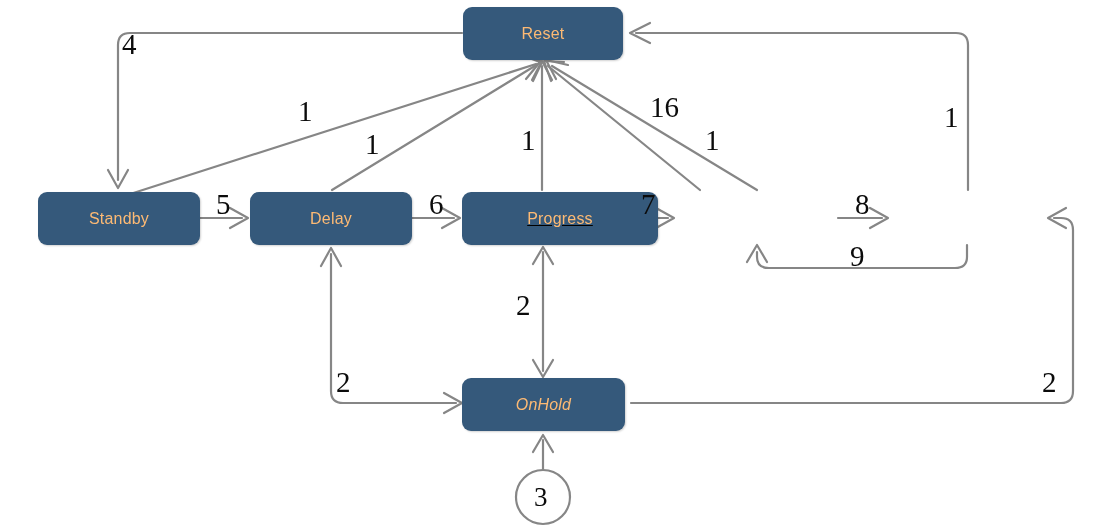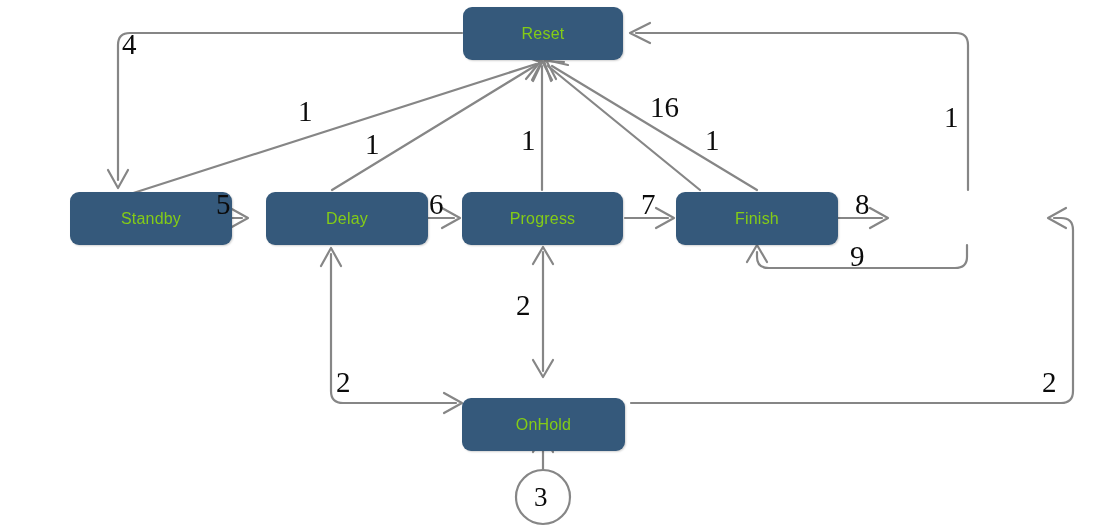--- a/index.html
+++ b/index.html
@@ -48,21 +48,21 @@
     position: absolute;
     background: #35597B;
     border-radius: 9px;
     box-sizing: border-box;
     display: flex;
     align-items: center;
     justify-content: center;
     box-shadow: 1px 1px 2px rgba(0,0,0,0.18);
   }
   .node-label {
-    color: #84cc16;
+    color: #fdba74;
     font-family: "Liberation Sans", sans-serif;
     font-size: 16px;
     letter-spacing: 0.2px;
     white-space: nowrap;
     user-select: none;
   }
   .edge-label {
     position: absolute;
     font-family: "Liberation Serif", serif;
     font-size: 29px;
@@ -170,38 +170,35 @@
       <path class="arrow-head" d="M 533 452 L 543 435 L 553 452"></path>
       <circle class="start-circle" cx="543" cy="497" r="27"></circle>
     </g>
 
   </svg>
 
   <div class="node-box" style="left:463px; top:7px; width:160px; height:53px;">
     <span class="node-label">Reset</span>
   </div>
 
-  <div class="node-box" style="left:38px; top:192px; width:162px; height:53px;margin-left:32px;">
+  <div class="node-box" style="left:38px; top:192px; width:162px; height:53px;">
     <span class="node-label">Standby</span>
   </div>
 
-  <div class="node-box" style="left:266px; top:192px; width:162px; height:53px;">
+  <div class="node-box" style="left:250px; top:192px; width:162px; height:53px;">
     <span class="node-label">Delay</span>
   </div>
 
-  <div class="node-box" style="left:462px; top:192px; width:161px; height:53px;">
+  <div class="node-box" style="left:462px; top:192px; width:196px; height:53px;text-decoration:underline;">
     <span class="node-label">Progress</span>
   </div>
 
-  <div class="node-box" style="left:676px; top:192px; width:162px; height:53px;">
-    <span class="node-label">Finish</span>
-  </div>
-
-
-  <div class="node-box" style="left:462px; top:398px; width:163px; height:53px;">
+
+
+  <div class="node-box" style="left:462px; top:378px; width:163px; height:53px;font-style:italic;">
     <span class="node-label">OnHold</span>
   </div>
 
   <span class="edge-label" style="left:122px; top:30px;">4</span>
 
   <span class="edge-label" style="left:298px; top:97px;">1</span>
 
   <span class="edge-label" style="left:365px; top:130px;">1</span>
 
   <span class="edge-label" style="left:521px; top:126px;">1</span>

